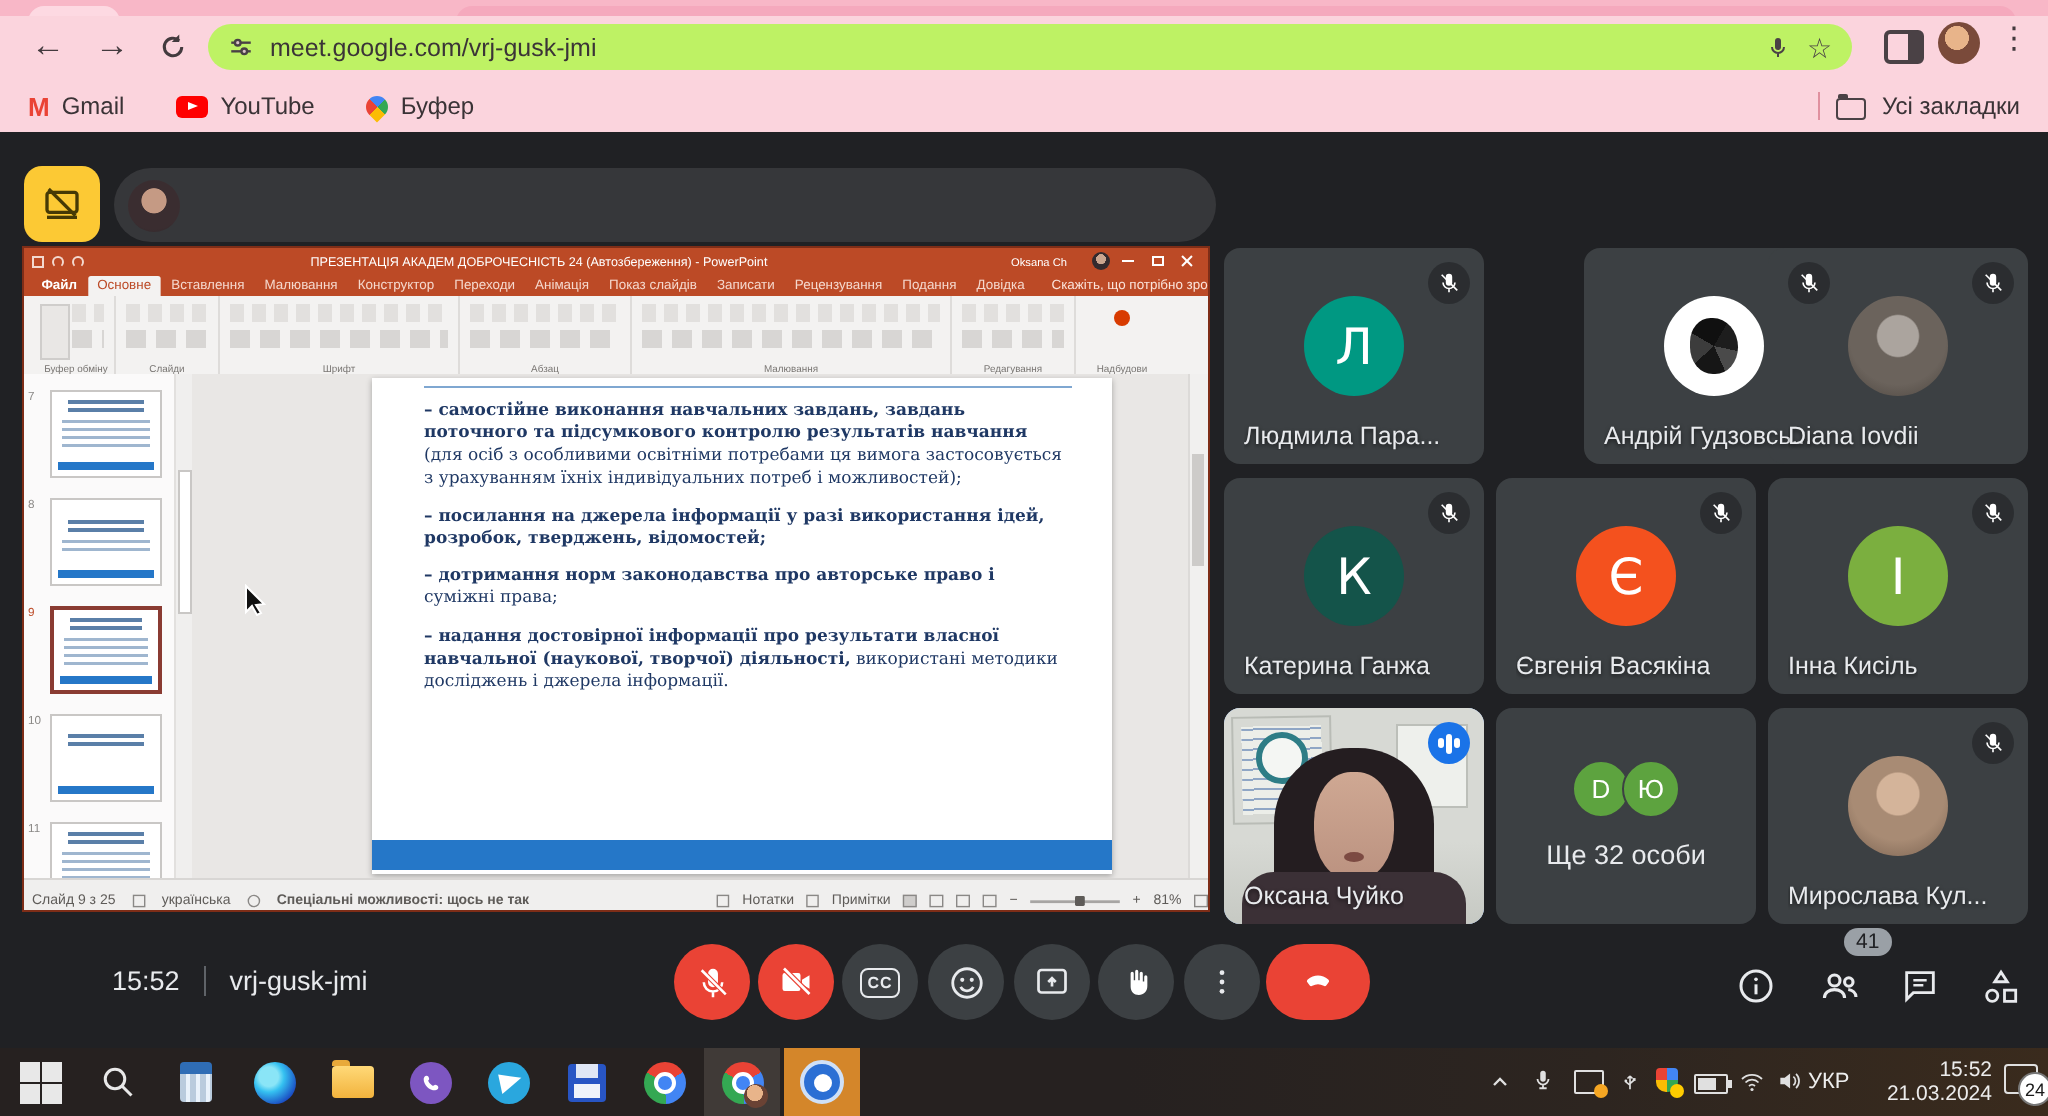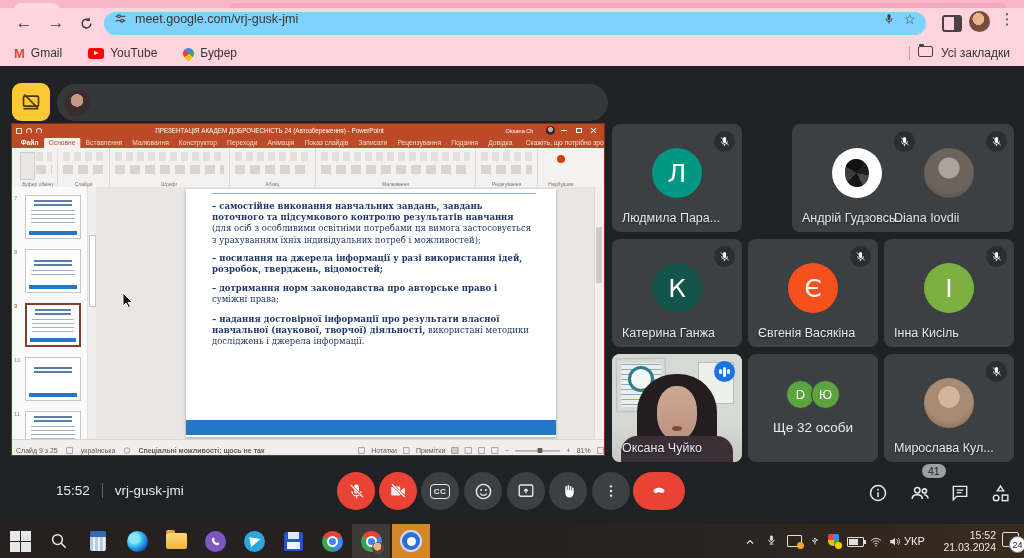--- a/index.html
+++ b/index.html
@@ -7,38 +7,38 @@
        font-family:"Liberation Sans",sans-serif;-webkit-font-smoothing:antialiased}
 
   
   #chrome{position:absolute;top:0;left:0;width:1024px;height:66px;background:#fbd4dd}
   #tabstrip{position:absolute;top:0;left:0;width:1024px;height:8px;background:#f8b7c7;overflow:hidden}
   .tab-left{position:absolute;left:14px;top:3px;width:46px;height:8px;border-radius:8px 8px 0 0;background:#fdd9e2}
   .tab-wide{position:absolute;left:228px;top:3px;width:780px;height:8px;border-radius:8px 8px 0 0;background:#f5a9bd}
   .navbtn{position:absolute;top:9px;width:28px;height:28px;display:grid;place-items:center;
           font-size:17px;color:#433a3e;border-radius:50%}
   #urlbar{position:absolute;left:104px;top:12px;width:822px;height:23px;border-radius:12px;
-          background:#7dd3fc;display:flex;align-items:flex-start;gap:8px;padding:0 10px;box-sizing:border-box}
+          background:#bef264;display:flex;align-items:center;gap:8px;padding:0 10px;box-sizing:border-box}
   #url-text{flex:1;font-size:12.5px;color:#3b3437;white-space:nowrap;overflow:hidden}
   .pill-ic{color:#4a4145;font-size:14px;line-height:1}
   #sidepanel-ic{position:absolute;left:942px;top:15px;width:16px;height:13px;border:2px solid #4a4145;border-radius:3px}
   #sidepanel-ic::after{content:"";position:absolute;right:0;top:0;bottom:0;width:6px;background:#4a4145}
   #profile-av{position:absolute;left:969px;top:11px;width:21px;height:21px;border-radius:50%;
               background:radial-gradient(circle at 45% 38%,#e8b48a 0 34%,#7a4a3a 35% 100%)}
   #menu-dots{position:absolute;left:999px;top:10px;font-size:15px;color:#433a3e;width:16px;text-align:center}
   #bookmarks{position:absolute;top:40px;left:0;width:1024px;height:26px;display:flex;align-items:center;
              padding:0 14px;box-sizing:border-box;gap:26px;font-size:12px;color:#3a3336}
   .bm{display:flex;align-items:center;gap:6px}
   .gmail-m{font-weight:bold;color:#ea4335;font-size:13px}
   .yt-ic{width:16px;height:11px;background:#f00;border-radius:3px;position:relative}
   .yt-ic::after{content:"";position:absolute;left:6px;top:3px;border-left:5px solid #fff;
                 border-top:2.5px solid transparent;border-bottom:2.5px solid transparent}
   .maps-pin{width:11px;height:11px;border-radius:50% 50% 50% 0;transform:rotate(-45deg);
             background:conic-gradient(#4285f4 0 25%,#34a853 0 50%,#fbbc04 0 75%,#ea4335 0)}
-  #bm-right{margin-left:auto;display:flex;align-items:flex-start;gap:8px}
+  #bm-right{margin-left:auto;display:flex;align-items:flex-end;gap:8px}
   .bm-div{width:1px;height:14px;background:#e0909f}
   .folder-ic{width:13px;height:9px;border:1.5px solid #4a4145;border-radius:2px;position:relative}
   .folder-ic::before{content:"";position:absolute;top:-3px;left:0;width:5px;height:2px;background:#4a4145;border-radius:1px 1px 0 0}
 
   
   #present-badge{position:absolute;left:12px;top:83px;width:38px;height:38px;border-radius:9px;
                  background:#fcc934;display:grid;place-items:center}
   #presenter-chip{position:absolute;left:57px;top:84px;width:551px;height:37px;border-radius:19px;
                   background:#36373a;display:flex;align-items:center;gap:10px;padding:0 7px;box-sizing:border-box}
   #chip-av{width:26px;height:26px;border-radius:50%;

